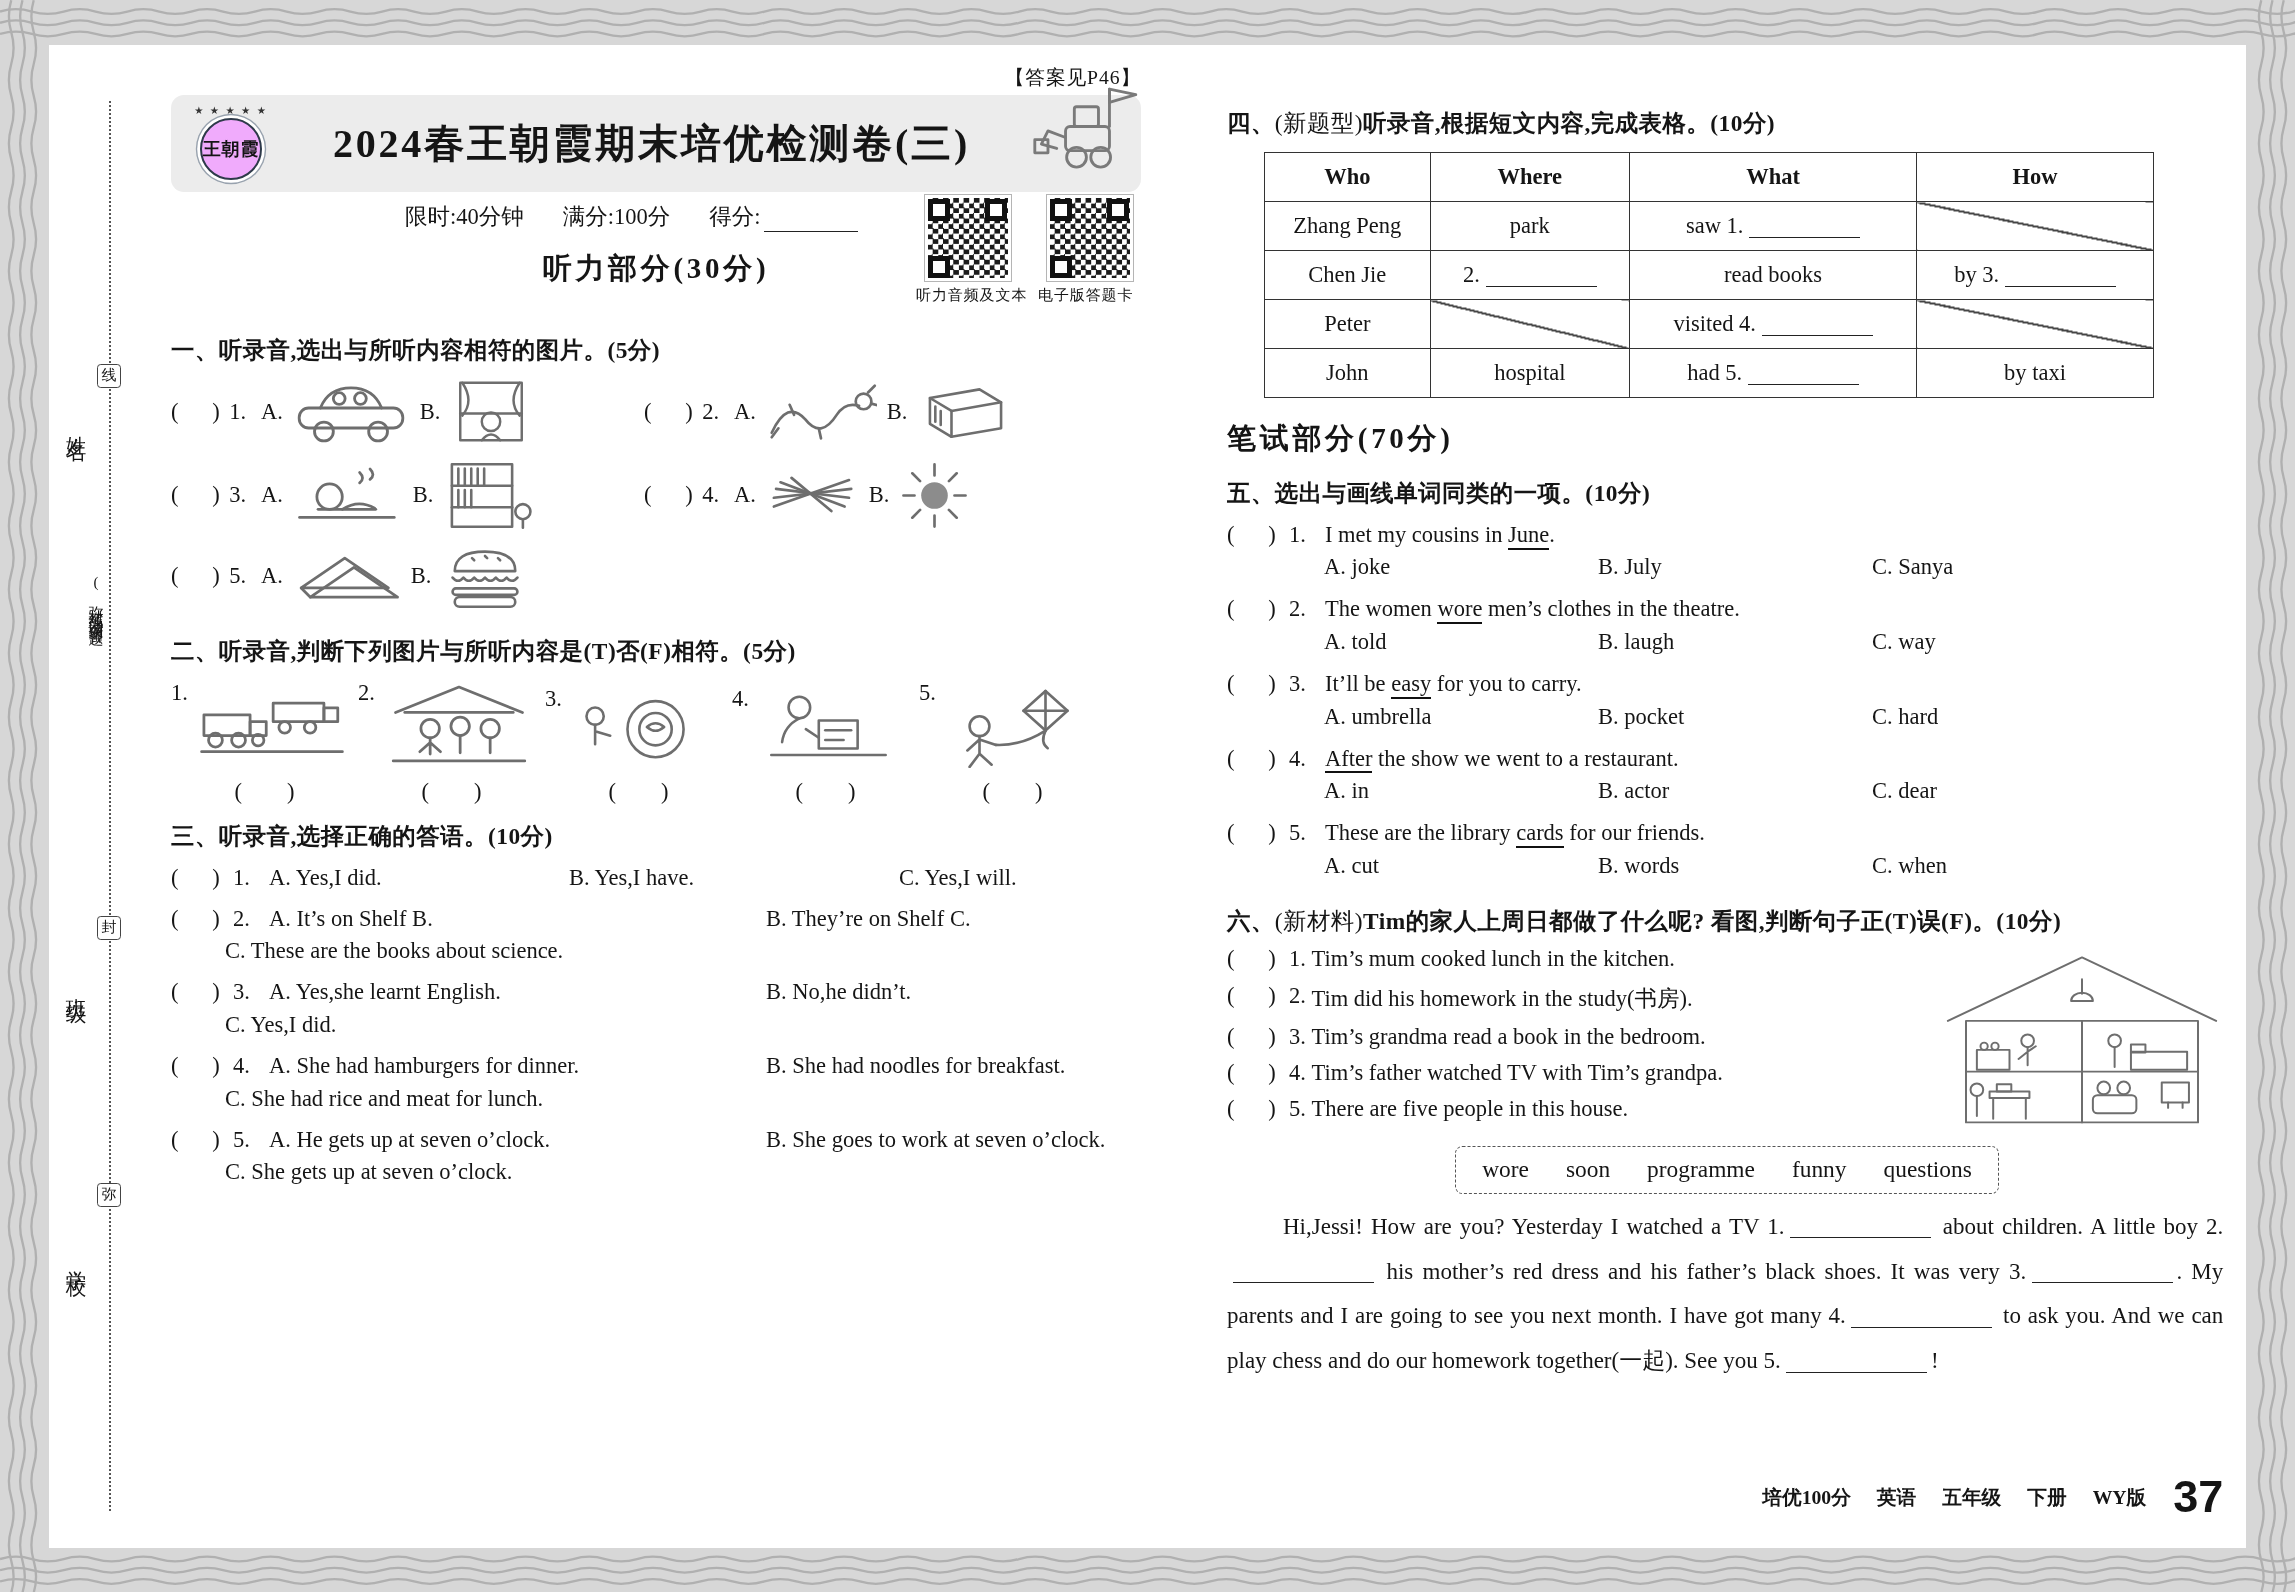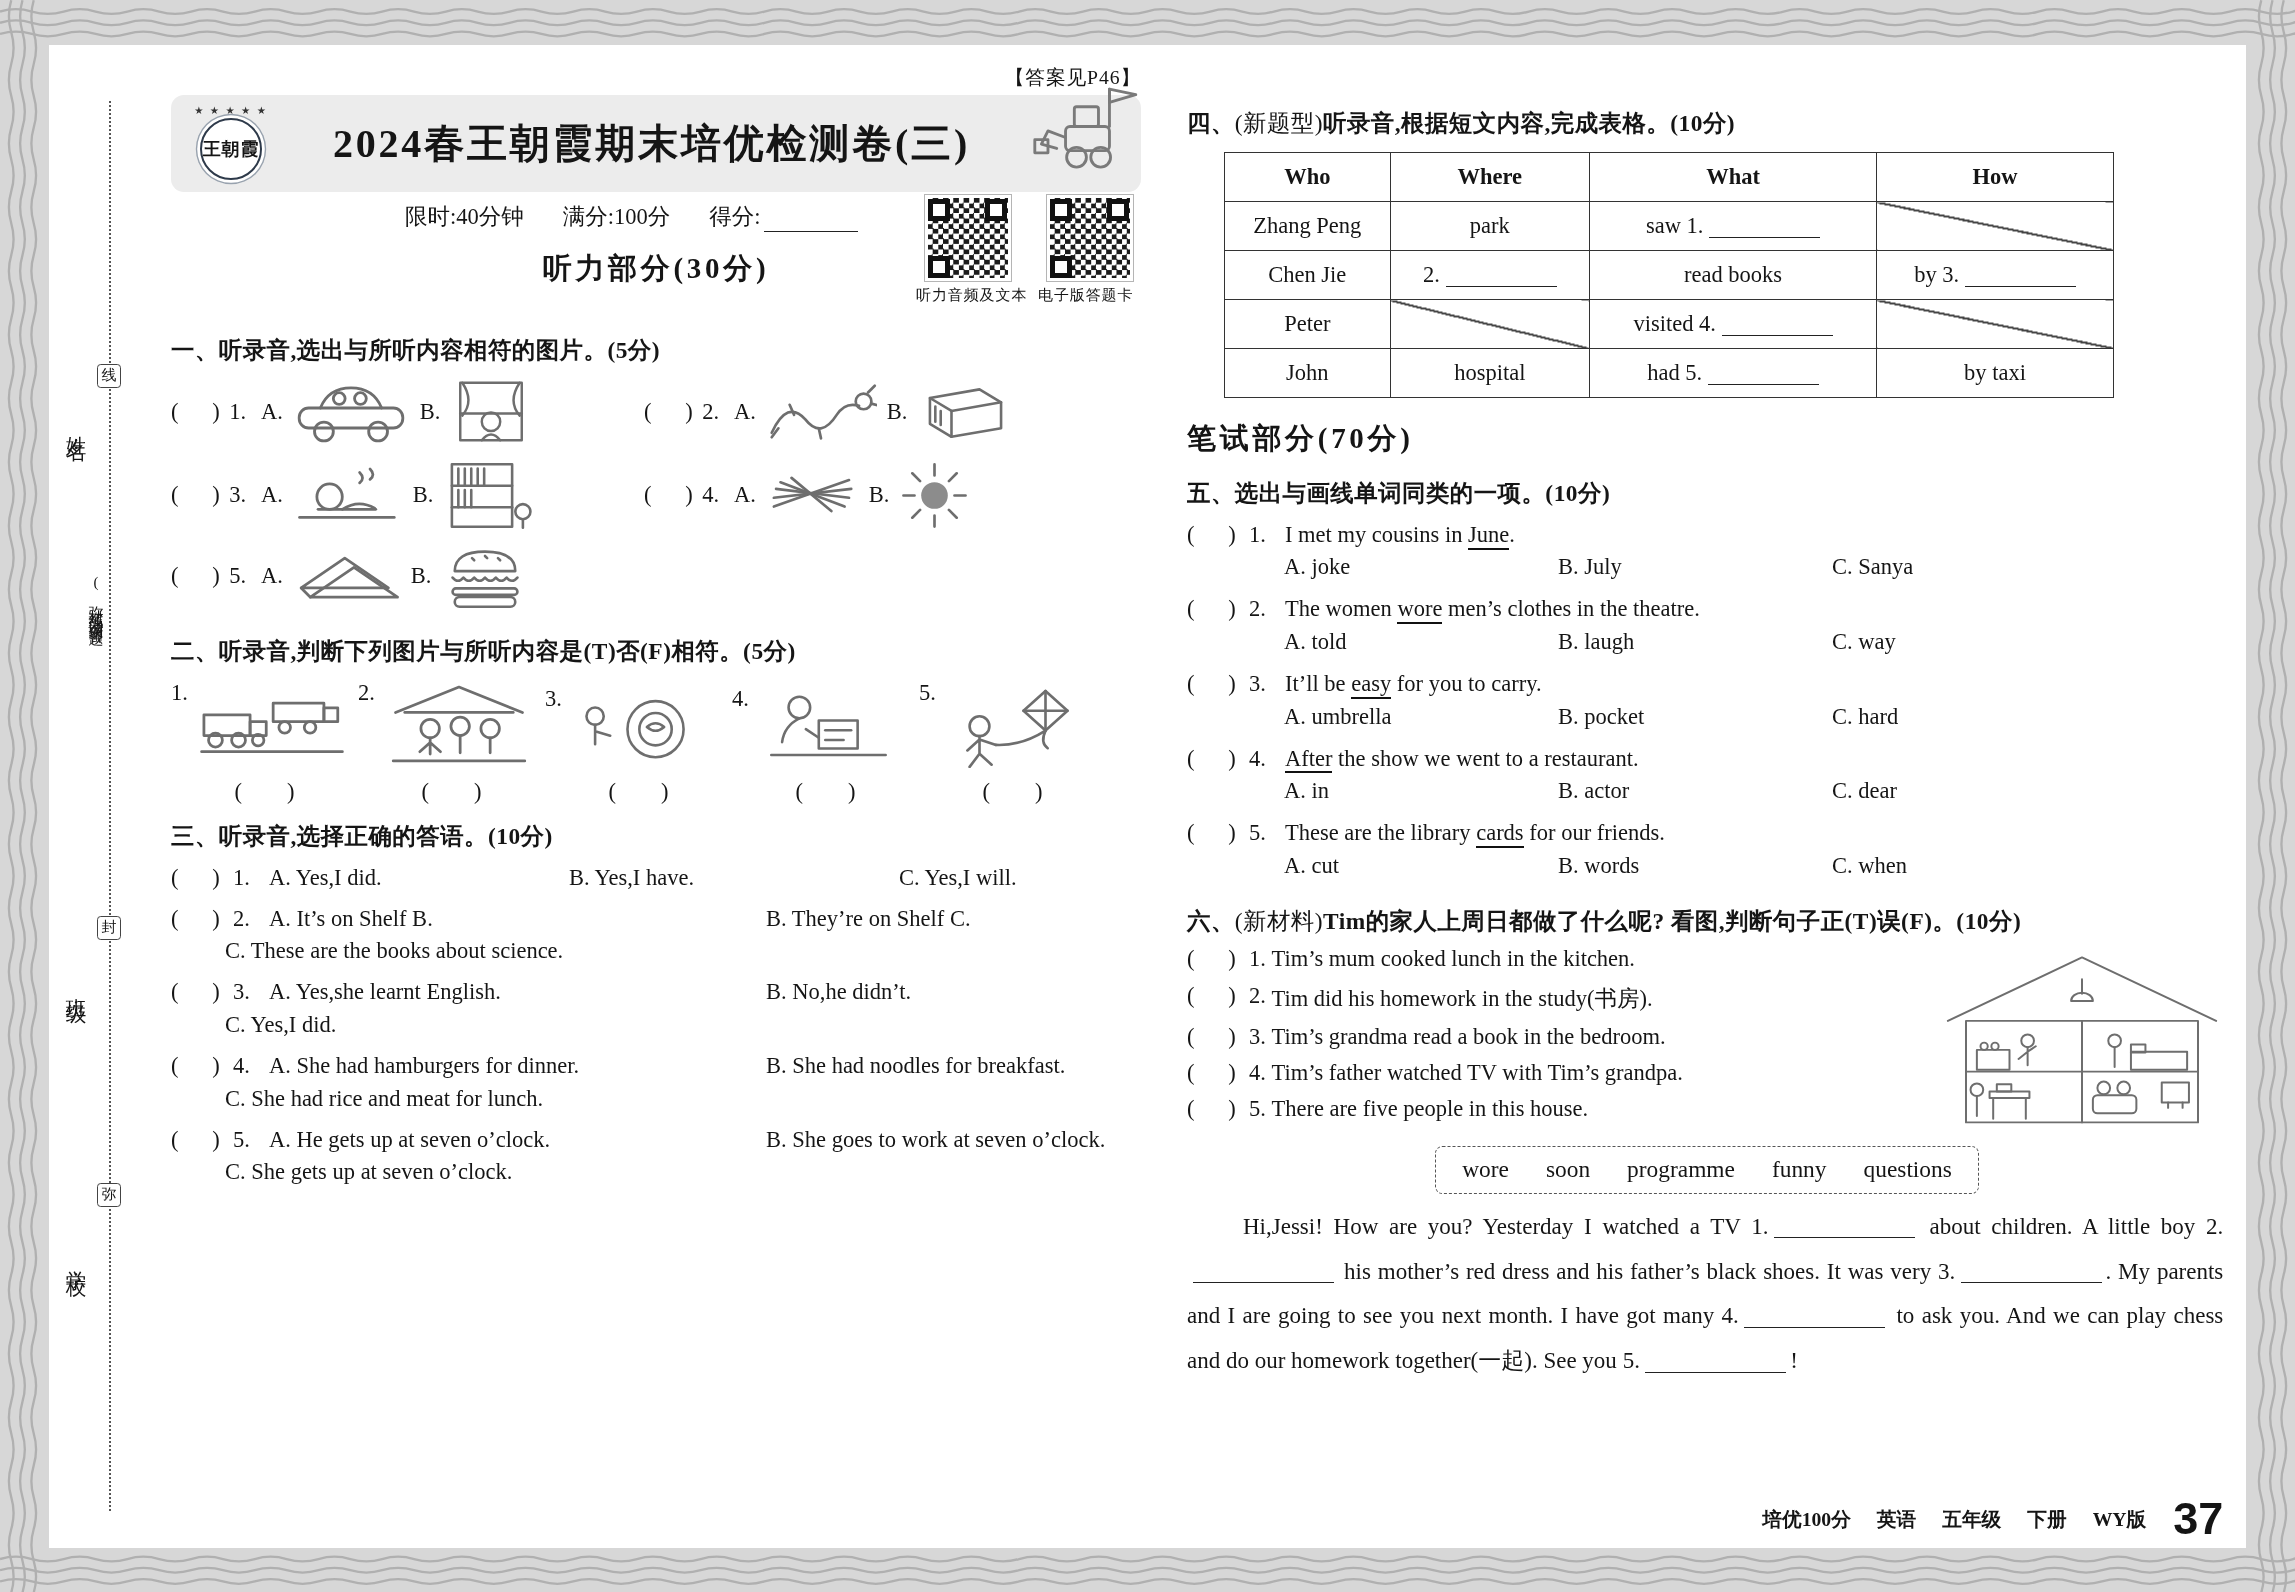--- a/index.html
+++ b/index.html
@@ -8,30 +8,30 @@
   .canvas{position:relative;width:2295px;height:1593px;overflow:hidden;background:#d7d7d7}
   .wave-frame{position:absolute;inset:0;width:100%;height:100%;fill:none;stroke:#b0b0b0;stroke-width:2.5}
   .sheet{position:absolute;left:49px;right:49px;top:45px;bottom:45px;background:#fff;display:flex}
   
   .seal{position:relative;width:94px;flex:none}
   .seal-line{position:absolute;left:60px;top:56px;bottom:37px;border-left:2.3px dotted #555}
   .vlabel{position:absolute;left:13px;writing-mode:vertical-rl;text-orientation:upright;font-size:20.6px;letter-spacing:5.6px}
   .seal-text{position:absolute;left:37px;writing-mode:vertical-rl;text-orientation:upright;font-size:15px;letter-spacing:3.7px;background:#fff;padding:3.7px 0}
   .seal-box{position:absolute;left:48px;width:24px;height:24px;border:1.4px solid #444;border-radius:3.7px;background:#fff;font-size:15px;text-align:center;line-height:21.5px;z-index:2}
   
-  .content{flex:1;display:flex;gap:46px;padding:19px 19px 3px 28px}
+  .content{flex:1;display:flex;gap:86px;padding:19px 19px 25px 28px}
   .col{display:flex;flex-direction:column}
   .col-left{width:970px;flex:none}
   .col-right{flex:1;padding-top:43px}
   
   .answer-ref{text-align:right;font-size:19.7px;margin-bottom:3.7px;letter-spacing:0.9px}
   .header-box{position:relative;background:#ececec;border-radius:13px;height:97px;display:flex;align-items:center;padding:0 112px 0 17px}
   .logo{width:86px;text-align:center;flex:none}
   .logo-stars{font-size:10.3px;color:#333;letter-spacing:1.9px;line-height:1}
-  .logo-circle{width:62px;height:62px;margin:1.9px auto 0;border:2.8px solid #2e3a4a;border-radius:50%;background:#ffffff;box-shadow:0 0 0 2.8px #fff,0 0 0 4.2px #98a2ae;display:flex;align-items:center;justify-content:center;font-weight:bold;font-size:18px;letter-spacing:0.9px}
+  .logo-circle{width:62px;height:62px;margin:1.9px auto 0;border:2.8px solid #2e3a4a;border-radius:50%;background:#f0abfc;box-shadow:0 0 0 2.8px #fff,0 0 0 4.2px #98a2ae;display:flex;align-items:center;justify-content:center;font-weight:bold;font-size:18px;letter-spacing:0.9px}
   .paper-title{flex:1;text-align:center;font-size:40px;font-weight:bold;letter-spacing:2.8px}
   .mascot{position:absolute;right:-1.9px;top:-19px}
   
   .meta-block{position:relative;margin-top:9.4px;min-height:120px}
   .meta-row{display:flex;gap:39px;font-size:22.5px;margin-left:234px}
   .score-wrap{display:flex;align-items:flex-end}
   .part-title{font-size:29px;font-weight:bold;text-align:center;letter-spacing:3.7px;margin-top:17px}
   .qr-wrap{position:absolute;right:0;top:-5.6px;display:flex;gap:19px}
   .qr-item{width:103px;text-align:left}
   .qr{position:relative;width:86px;height:86px;margin:0 auto;background:repeating-conic-gradient(#1a1a1a 0% 25%,#ffffff 0% 50%);background-size:10.3px 10.3px;border:3.7px solid #fff;outline:1.9px solid #b5b5b5}

